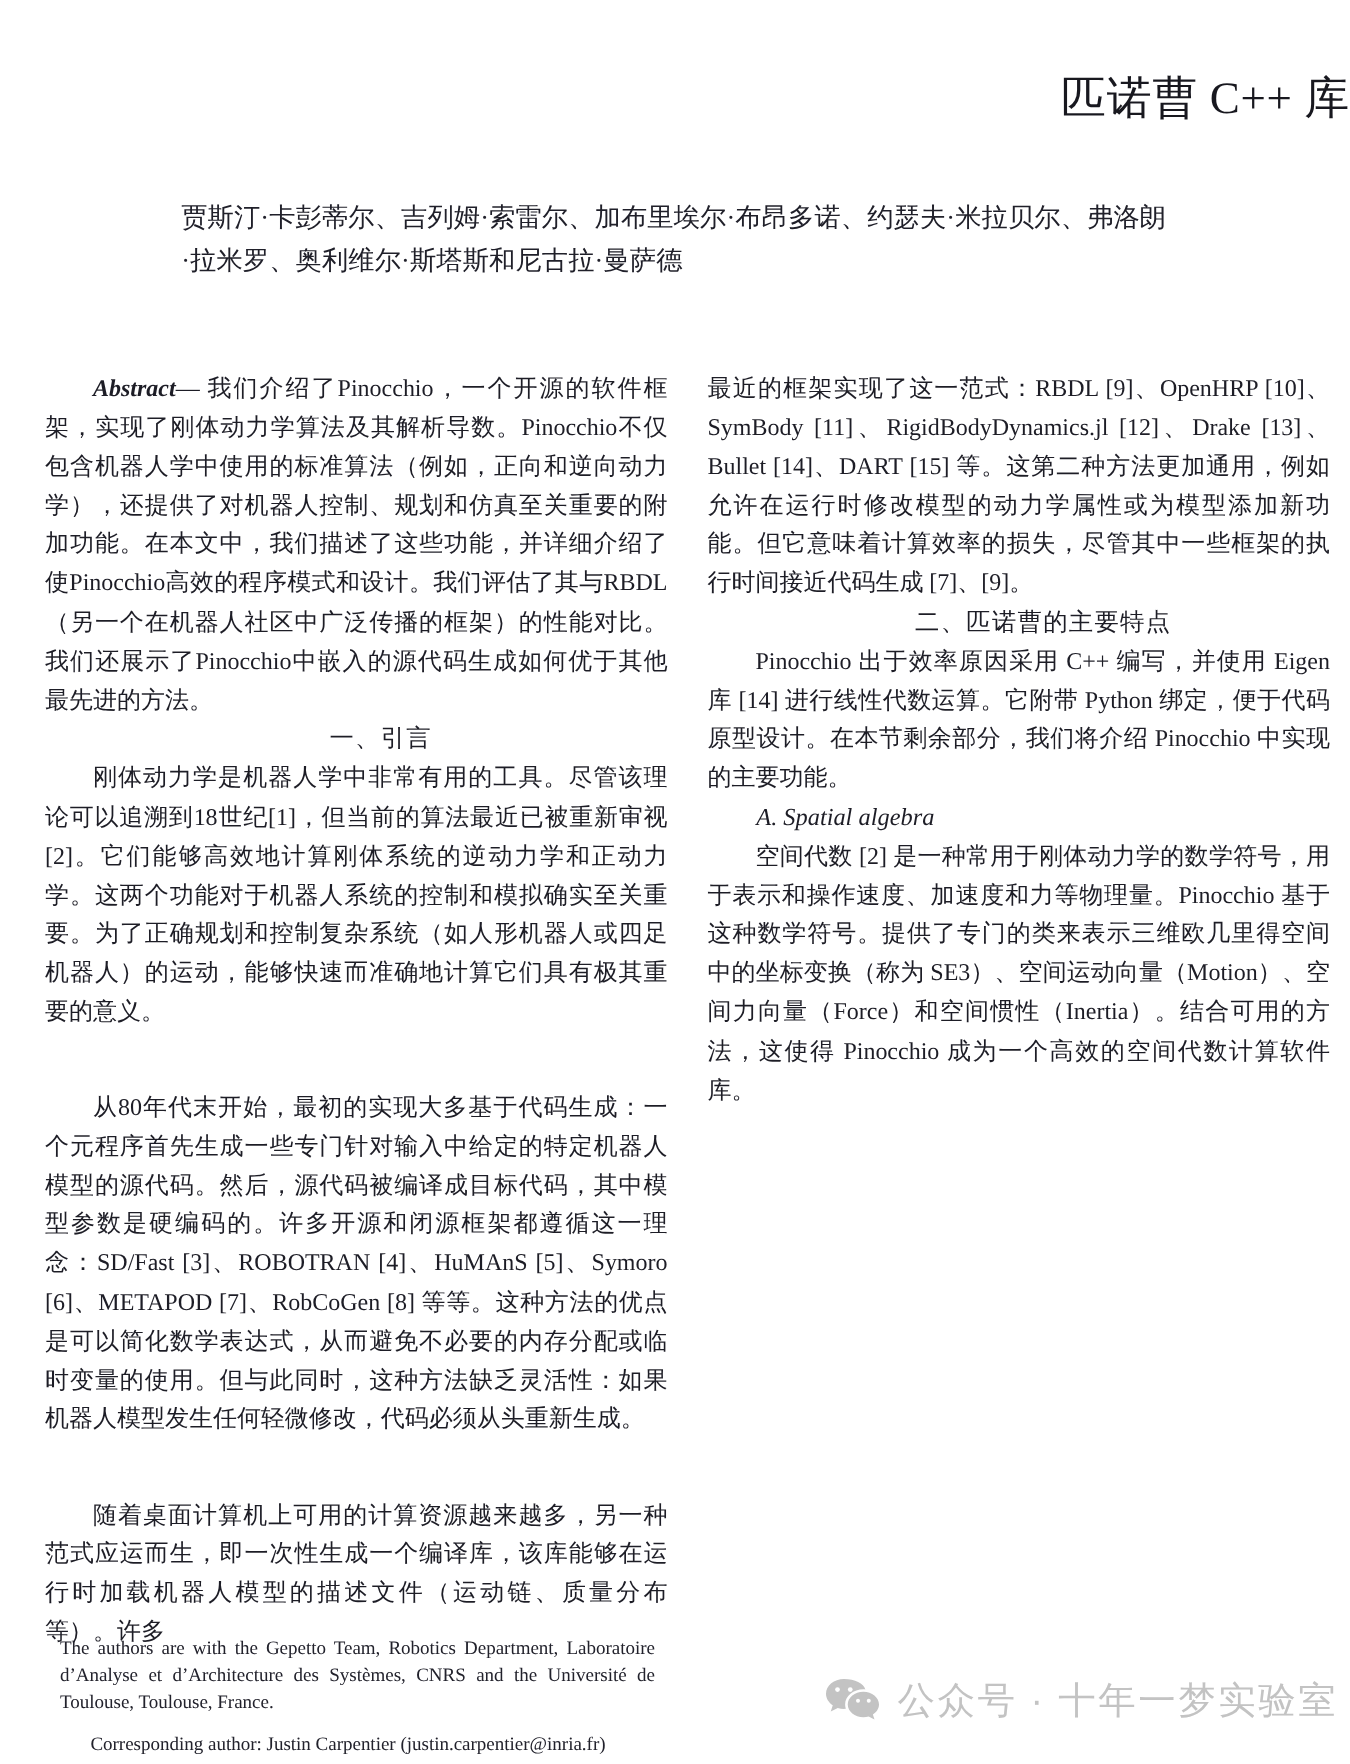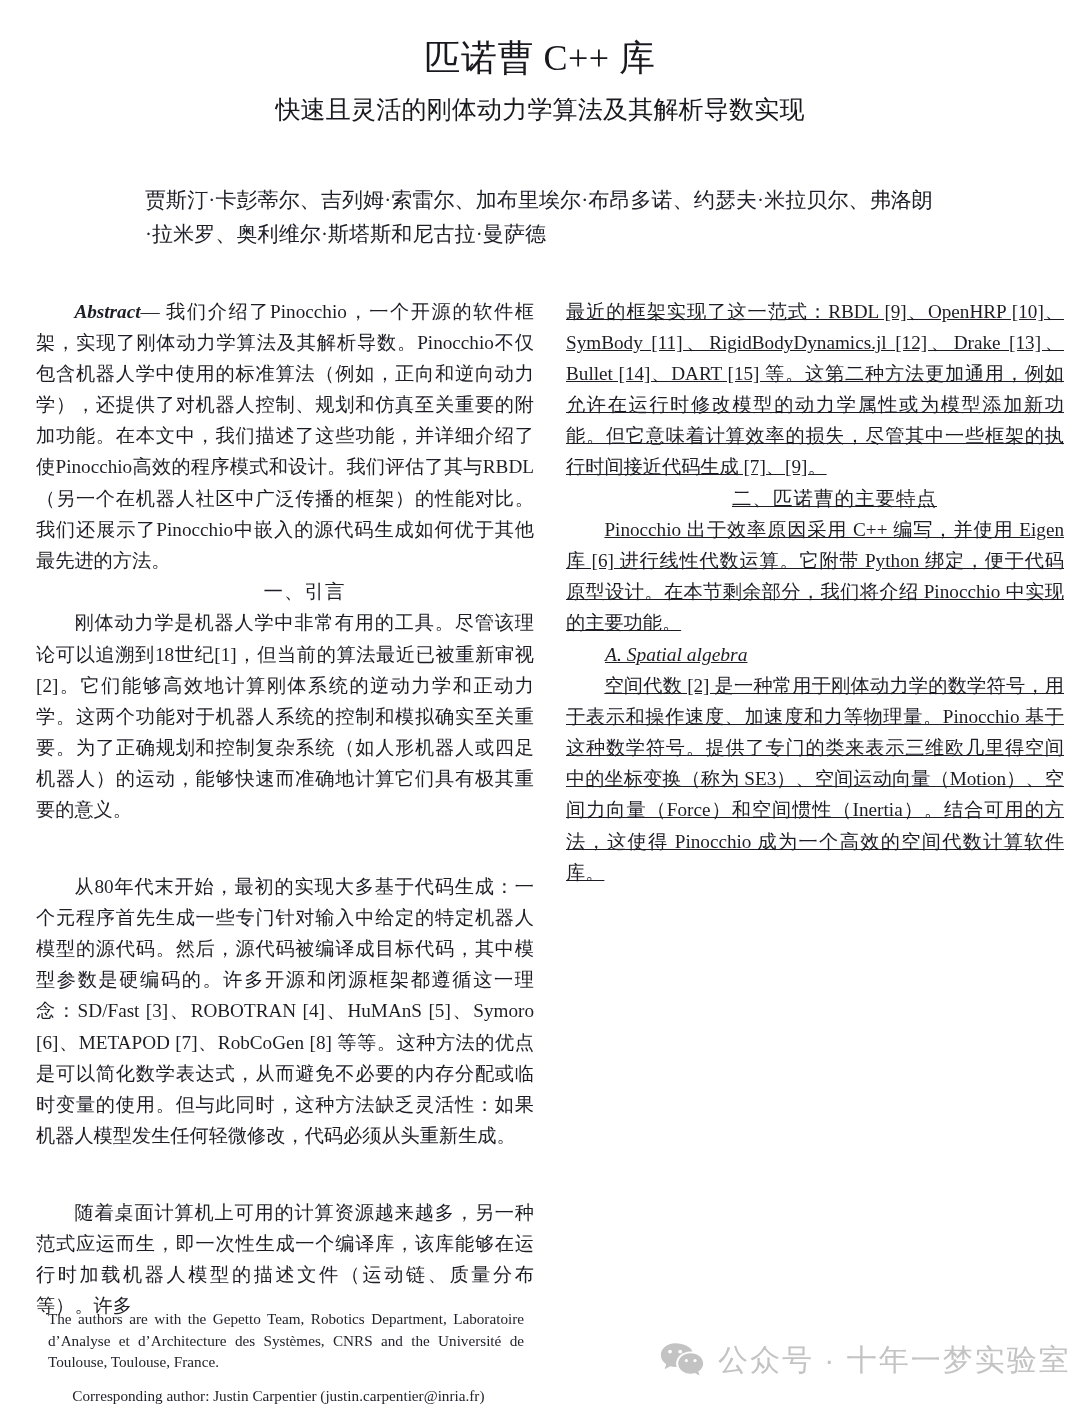--- a/index.html
+++ b/index.html
@@ -19,21 +19,22 @@
   .page {
     position: absolute;
     left: 0; top: 0;
     width: 1080px;
     height: 1411px;
   }
 
   
   .title-block {
     padding-top: 36px;
-    text-align: center;
+    text-align: right;
+    margin-top: 20px;
   }
   .paper-title {
     font-size: 36px;
     line-height: 1.25;
     letter-spacing: 0.5px;
     color: #18181f;
     font-weight: 400;
     margin: 0;
   }
   .paper-subtitle {
@@ -68,21 +69,21 @@
     position: absolute;
     top: 0;
     width: 498px;
     font-size: 19.2px;
     line-height: 1.62;
     text-align: justify;
     text-justify: inter-character;
     color: #1d1d26;
   }
   .col-left  { left: 36px; }
-  .col-right { left: 566px; text-decoration: underline; }
+  .col-right { left: 566px; }
 
   .col p {
     margin: 0 0 0 0;
     text-indent: 2em;
   }
   .col p.noindent { text-indent: 0; }
   .col p.gap { margin-top: 26px; }
   .col p.gap-lg { margin-top: 46px; }
 
   .abstract-lead {
@@ -136,21 +137,20 @@
   }
   .wechat-icon { display: block; }
 </style>
 </head>
 <body>
 
 <div class="page">
 
   <div class="title-block">
     <h1 class="paper-title">匹诺曹 C++ 库</h1>
-    <h2 class="paper-subtitle">快速且灵活的刚体动力学算法及其解析导数实现</h2>
   </div>
 
   <div class="authors">贾斯汀·卡彭蒂尔、吉列姆·索雷尔、加布里埃尔·布昂多诺、约瑟夫·米拉贝尔、弗洛朗·拉米罗、奥利维尔·斯塔斯和尼古拉·曼萨德</div>
 
   <div class="columns">
 
     <div class="col col-left">
       <p><span class="abstract-lead">Abstract</span><span>— 我们介绍了Pinocchio，一个开源的软件框架，实现了刚体动力学算法及其解析导数。Pinocchio不仅包含机器人学中使用的标准算法（例如，正向和逆向动力学），还提供了对机器人控制、规划和仿真至关重要的附加功能。在本文中，我们描述了这些功能，并详细介绍了使Pinocchio高效的程序模式和设计。我们评估了其与RBDL（另一个在机器人社区中广泛传播的框架）的性能对比。我们还展示了Pinocchio中嵌入的源代码生成如何优于其他最先进的方法。</span></p>
 
       <p class="section-heading">一、引言</p>
@@ -162,21 +162,21 @@
       <p class="gap-lg">随着桌面计算机上可用的计算资源越来越多，另一种范式应运而生，即一次性生成一个编译库，该库能够在运行时加载机器人模型的描述文件（运动链、质量分布等）。许多</p>
     </div>
 
     <div class="col col-right">
       <p class="noindent">最近的框架实现了这一范式：RBDL [9]、OpenHRP [10]、SymBody [11]、RigidBodyDynamics.jl [12]、Drake [13]、Bullet [14]、DART [15] 等。这第二种方法更加通用，例如允许在运行时修改模型的动力学属性或为模型添加新功能。但它意味着计算效率的损失，尽管其中一些框架的执行时间接近代码生成 [7]、[9]。</p>
 
 
 
       <p class="section-heading">二、匹诺曹的主要特点</p>
 
-      <p>Pinocchio 出于效率原因采用 C++ 编写，并使用 Eigen 库 [6] 进行线性代数运算。它附带 Python 绑定，便于代码原型设计。在本节剩余部分，我们将介绍 Pinocchio 中实现的主要功能。</p>
+      <p>Pinocchio 出于效率原因采用 C++ 编写，并使用 Eigen 库 [14] 进行线性代数运算。它附带 Python 绑定，便于代码原型设计。在本节剩余部分，我们将介绍 Pinocchio 中实现的主要功能。</p>
 
       <p class="subsection-heading">A.  Spatial algebra</p>
 
       <p>空间代数 [2] 是一种常用于刚体动力学的数学符号，用于表示和操作速度、加速度和力等物理量。Pinocchio 基于这种数学符号。提供了专门的类来表示三维欧几里得空间中的坐标变换（称为 SE3）、空间运动向量（Motion）、空间力向量（Force）和空间惯性（Inertia）。结合可用的方法，这使得 Pinocchio 成为一个高效的空间代数计算软件库。</p>
     </div>
   </div>
 
   <div class="footnote">
     <p>The authors are with the Gepetto Team, Robotics Department, Laboratoire d’Analyse et d’Architecture des Systèmes, CNRS and the Université de Toulouse, Toulouse, France.</p>
     <p class="indent">Corresponding author: Justin Carpentier (justin.carpentier@inria.fr)</p>

